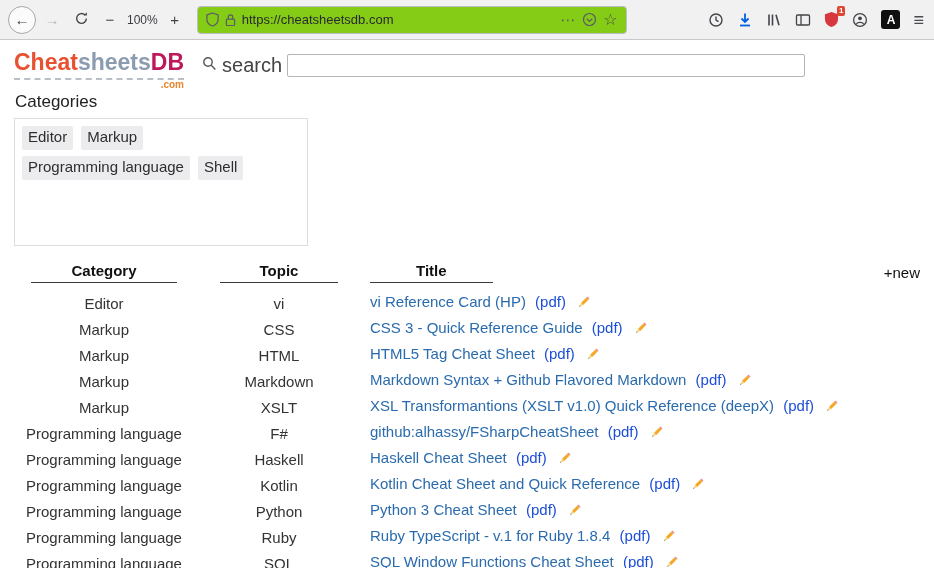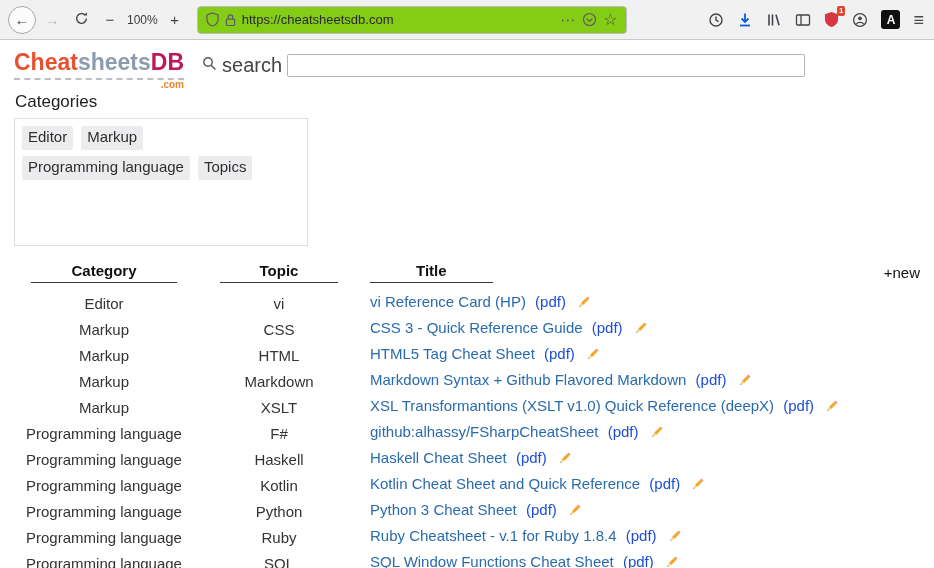--- a/index.html
+++ b/index.html
@@ -190,21 +190,21 @@
   </div>
 </div>
 
 <div class="filters">
   <div class="categories-panel">
     <div class="panel-label">Categories</div>
     <div class="chip-box">
         <span class="chip">Editor</span>
         <span class="chip">Markup</span>
         <span class="chip">Programming language</span>
-        <span class="chip">Topics</span>
+        <span class="chip">Shell</span>
       </div>
   </div>
   <div class="topics-panel">
   </div>
 </div>
 
 <table class="sheet-table">
   <colgroup>
       <col style="width:180px">
       <col style="width:170px">
@@ -397,21 +397,21 @@
             </svg>
       </span>
     </td>
     <td></td>
   </tr>
 
   <tr>
     <td class="c">Programming language</td>
     <td class="c">Ruby</td>
     <td class="title-td">
-      <a class="title-link">Ruby Cheatsheet - v.1 for Ruby 1.8.4</a>
+      <a class="title-link">Ruby TypeScript - v.1 for Ruby 1.8.4</a>
       <span class="pdf">(pdf)</span>
       <span class="pencil-icon">
         <svg width="15" height="15" viewBox="0 0 16 16">
               <g transform="rotate(45 8 8)">
                 <rect x="6.4" y="0.5" width="3.2" height="1.8" fill="#e89090"></rect>
                 <rect x="6.4" y="2.3" width="3.2" height="7.7" fill="#f5a623"></rect>
                 <path d="M6.4 10 8 14.6 9.6 10 Z" fill="#f3d27a"></path>
                 <path d="M7.5 13.2 8 14.6 8.5 13.2 Z" fill="#555"></path>
               </g>
             </svg>

